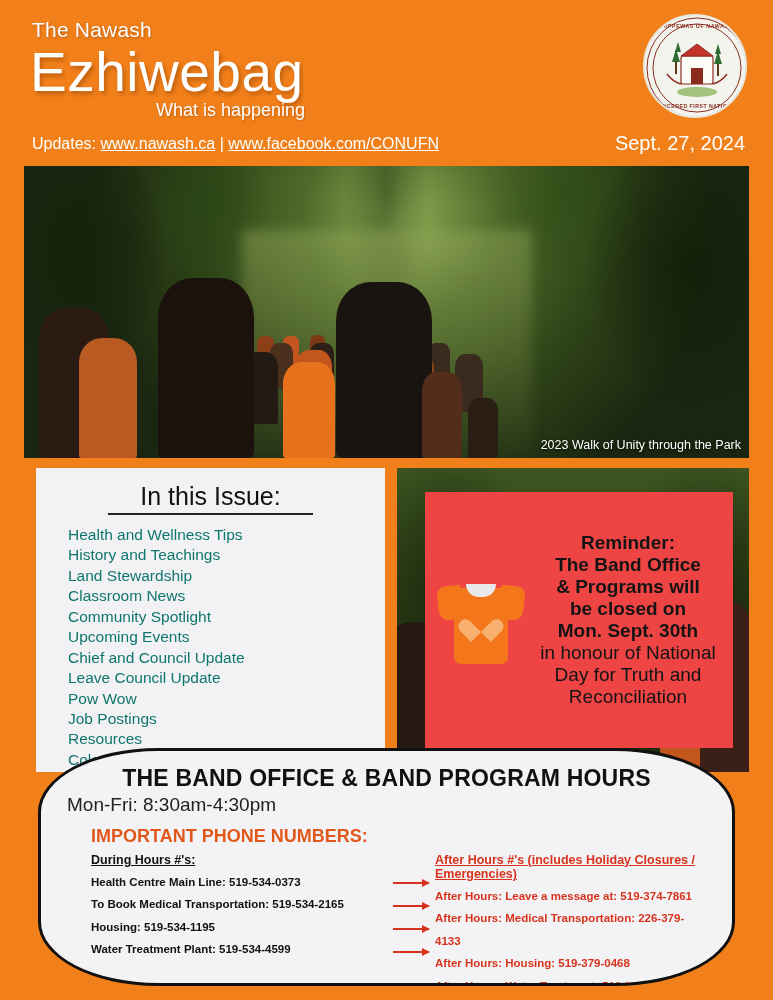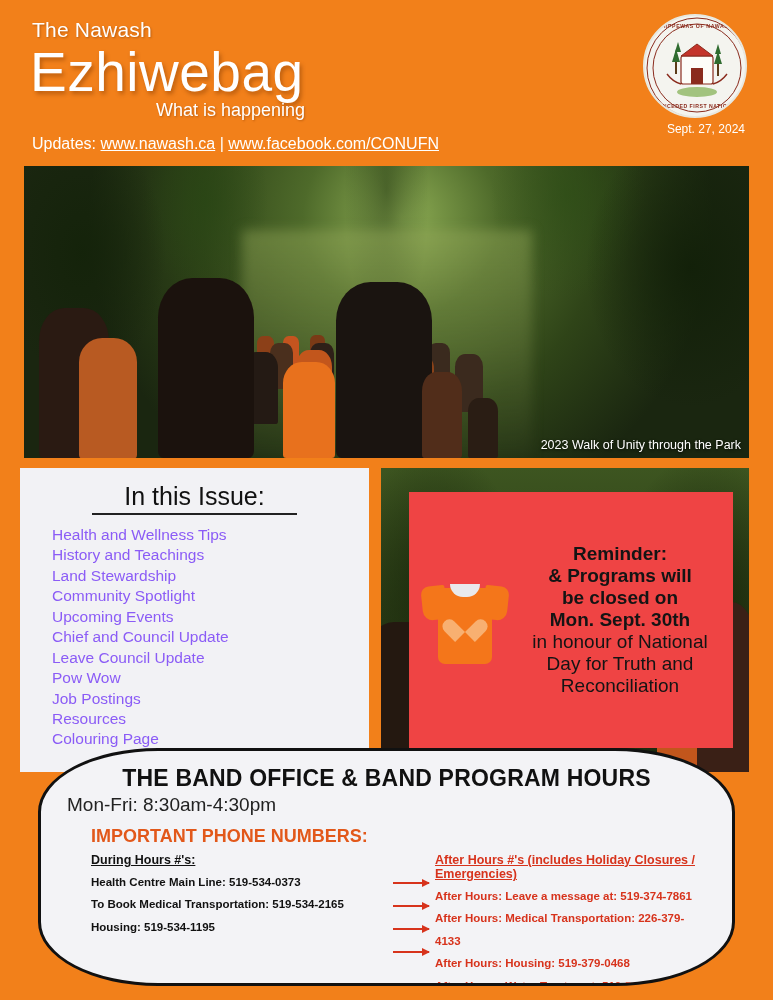--- a/index.html
+++ b/index.html
@@ -50,23 +50,23 @@
     color: #ffffff;
     font-size: 16px;
   }
   .updates a {
     color: #ffffff;
     text-decoration: underline;
   }
   .date {
     position: absolute;
     right: 28px;
-    top: 122px;
-    color: #ffffff;
-    font-size: 12px;
+    top: 132px;
+    color: #ffffff;
+    font-size: 20px;
     font-weight: 500;
   }
 
   
   .logo {
     position: absolute;
     right: 26px; top: 14px;
     width: 104px; height: 104px;
     border-radius: 50%;
     background: #f4f4ef;
@@ -135,21 +135,21 @@
     right: 8px; bottom: 6px;
     color: #ffffff;
     font-size: 12.5px;
     text-shadow: 0 1px 3px rgba(0,0,0,.8);
   }
 
   
   .mid {
     display: flex;
     gap: 12px;
-    margin: 10px 24px 0 20px;
+    margin: 10px 24px 0 36px;
     height: 304px;
   }
   .issue-box {
     width: 349px;
     background: #F2F2F5;
     padding: 12px 16px 10px 16px;
   }
   .issue-title {
     text-align: center;
     font-size: 25px;
@@ -161,21 +161,21 @@
     height: 2px;
     background: #222;
     margin: 0 auto 10px auto;
   }
   .issue-list {
     list-style: none;
     margin: 0; padding: 0 0 0 16px;
   }
   .issue-list li {
     font-size: 15.5px;
-    color: #8b5cf6;
+    color: #0f766e;
     line-height: 1.19;
     padding: 1px 0;
   }
 
   .reminder-box {
     flex: 1;
     position: relative;
     overflow: hidden;
     background: #2a3a18;
   }
@@ -410,20 +410,21 @@
 
   <div class="mid">
 
     <div class="issue-box">
       <div class="issue-title">In this Issue:</div>
       <div class="issue-rule"></div>
       <ul class="issue-list">
         <li>Health and Wellness Tips</li>
         <li>History and Teachings</li>
         <li>Land Stewardship</li>
+        <li>Classroom News</li>
         <li>Community Spotlight</li>
         <li>Upcoming Events</li>
         <li>Chief and Council Update</li>
         <li>Leave Council Update</li>
         <li>Pow Wow</li>
         <li>Job Postings</li>
         <li>Resources</li>
         <li>Colouring Page</li>
       </ul>
     </div>
@@ -438,20 +439,21 @@
           <div class="tshirt">
             <div class="sleeveL"></div>
             <div class="sleeveR"></div>
             <div class="body"></div>
             <div class="collar"></div>
             <div class="heart"></div>
           </div>
         </div>
         <div class="reminder-text">
           <div class="b">Reminder:</div>
+          <div class="b">The Band Office</div>
           <div class="b">&amp; Programs will</div>
           <div class="b">be closed on</div>
           <div class="b">Mon. Sept. 30th</div>
           <div>in honour of National</div>
           <div>Day for Truth and</div>
           <div>Reconciliation</div>
         </div>
       </div>
     </div>
   </div>
@@ -460,20 +462,21 @@
     <div class="bo-title">THE BAND OFFICE &amp; BAND PROGRAM HOURS</div>
     <div class="bo-hours">Mon-Fri: 8:30am-4:30pm</div>
     <div class="bo-phone-head">IMPORTANT PHONE NUMBERS:</div>
 
     <div class="bo-cols">
       <div class="col-left">
         <div class="col-head">During Hours #'s:</div>
         <div class="row">Health Centre Main Line: 519-534-0373</div>
         <div class="row">To Book Medical Transportation: 519-534-2165</div>
         <div class="row">Housing: 519-534-1195</div>
+        <div class="row">Water Treatment Plant: 519-534-4599</div>
       </div>
 
       <div class="col-arrows">
         <div class="arrow" style="top:29px;"></div>
         <div class="arrow" style="top:52px;"></div>
         <div class="arrow" style="top:75px;"></div>
         <div class="arrow" style="top:98px;"></div>
       </div>
 
       <div class="col-right">

